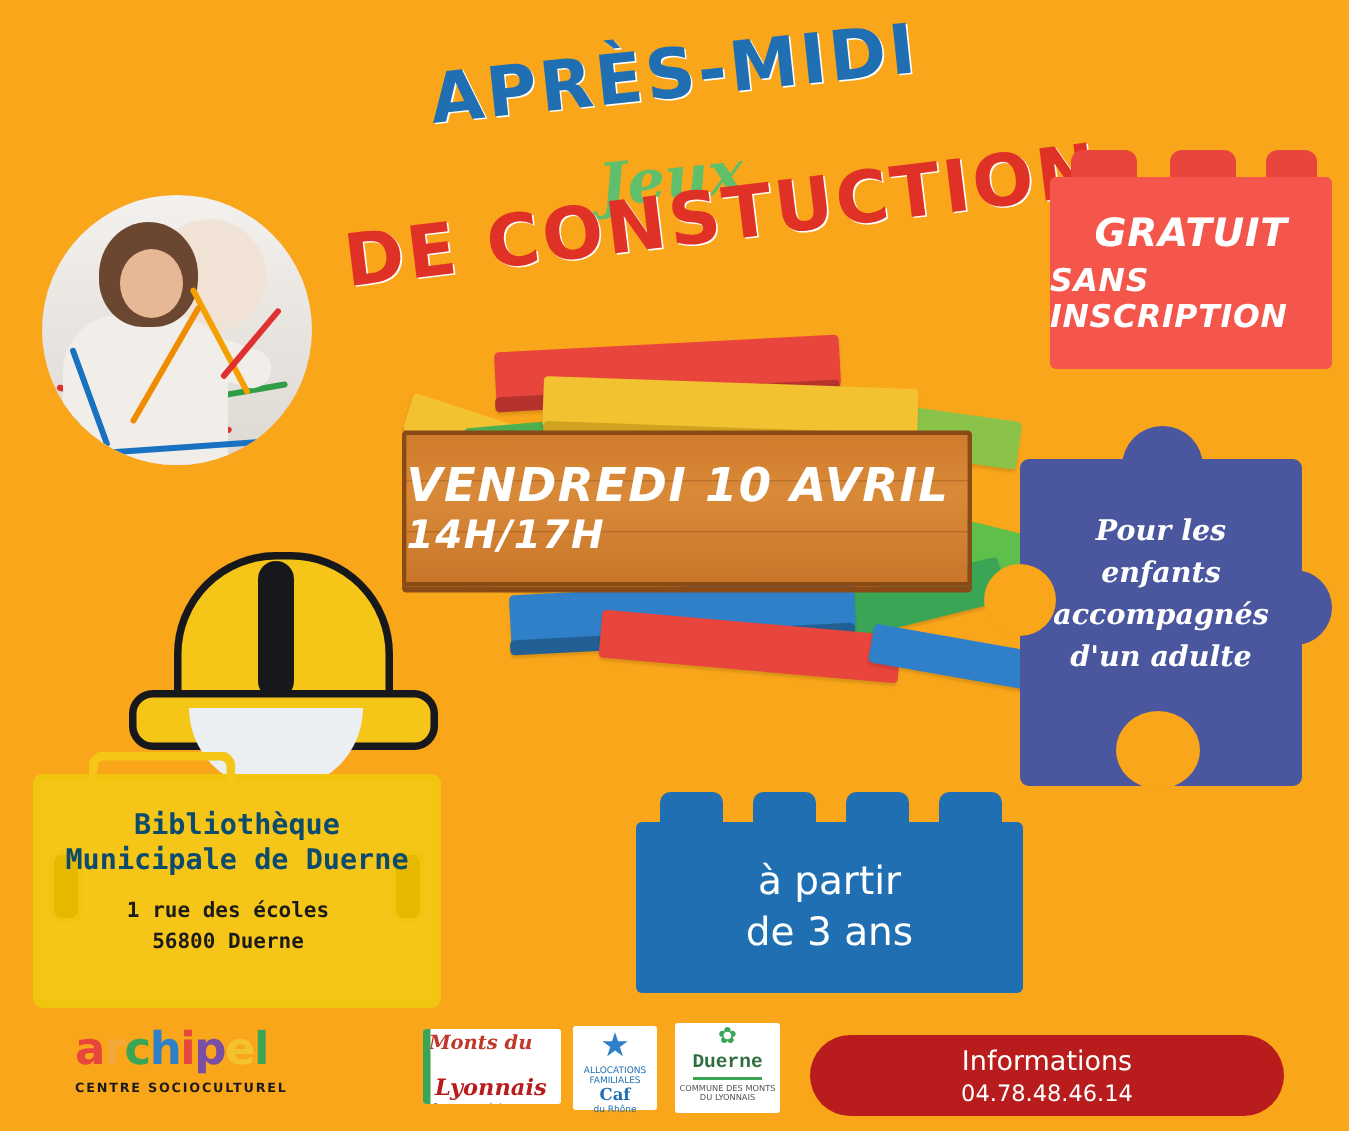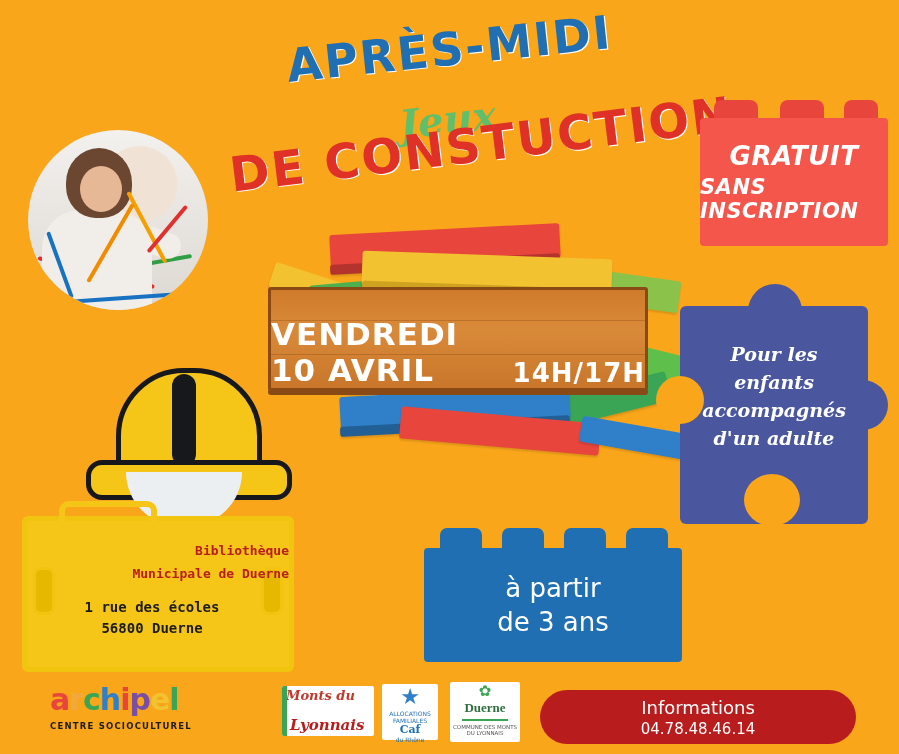--- a/index.html
+++ b/index.html
@@ -114,21 +114,21 @@
   .pk10{left:300px;top:170px;width:120px;height:30px;background:#3aa655;transform:rotate(-14deg);}
   .pk11{left:20px;top:60px;width:90px;height:26px;background:#f2c230;transform:rotate(18deg);}
   .pk12{left:330px;top:210px;width:110px;height:26px;background:#2f80c9;transform:rotate(10deg);}
 
   
   .wood{
     position:absolute;left:268px;top:287px;width:374px;height:98px;
     background:linear-gradient(180deg,#cf7b2b 0%,#d98a39 40%,#c9762a 100%);
     border:3px solid #8a4a15;border-radius:3px;
     box-shadow:0 4px 0 #8a4a15;
-    display:flex;align-items:flex-end;justify-content:center;
+    display:flex;flex-direction:column;align-items:flex-start;justify-content:center;font-style:italic;
   }
   .wood .line{
     position:absolute;left:0;right:0;height:1px;background:rgba(138,74,21,.35);
   }
   .wood .line.a{top:30px;}
   .wood .line.b{top:64px;}
   .wood .d1{
     font-family:"DejaVu Sans", sans-serif;font-weight:bold;font-size:31px;color:#ffffff;
     letter-spacing:1px;position:relative;z-index:2;
   }
@@ -189,22 +189,22 @@
     position:absolute;left:32px;top:-20px;width:86px;height:28px;
     border:6px solid #f5c518;border-bottom:none;border-radius:10px 10px 0 0;
   }
   .tb-latch{
     position:absolute;top:46px;width:16px;height:42px;background:#e6b800;border-radius:8px;
     border:3px solid #f1c40f;
   }
   .tb-latch.l{left:6px;}
   .tb-latch.r{right:6px;}
   .tb-name{
-    position:absolute;left:0;right:0;top:18px;text-align:right;
-    font-family:"DejaVu Sans Mono", monospace;font-weight:bold;font-size:13px;color:#b91c1c;
+    position:absolute;left:0;right:0;top:18px;text-align:center;
+    font-family:"DejaVu Sans Mono", monospace;font-weight:bold;font-size:19px;color:#0c4a6e;
     line-height:23px;
   }
   .tb-addr{
     position:absolute;left:0;right:12px;top:76px;text-align:center;
     font-family:"DejaVu Sans Mono", monospace;font-weight:bold;font-size:14px;color:#1b1b1b;
     line-height:21px;
   }
 
   
   .blue-studs{position:absolute;left:432px;top:528px;width:240px;height:22px;}
@@ -249,21 +249,21 @@
   .logo-monts .bar{position:absolute;left:0;top:0;width:5px;height:50px;background:#3aa655;}
 
   .logo-caf{position:absolute;left:352px;top:2px;width:56px;height:56px;background:#ffffff;border-radius:2px;text-align:center;}
   .logo-caf .shield{font-size:22px;color:#2f80c9;line-height:26px;}
   .logo-caf .t{font-family:"DejaVu Sans", sans-serif;font-size:6px;color:#1f6fb2;line-height:7px;}
   .logo-caf .caf{font-family:"DejaVu Serif", serif;font-weight:bold;font-size:11px;color:#1f6fb2;line-height:12px;}
   .logo-caf .rh{font-family:"DejaVu Sans", sans-serif;font-size:6px;color:#1f6fb2;}
 
   .logo-duerne{position:absolute;left:420px;top:0px;width:70px;height:60px;background:#ffffff;border-radius:2px;text-align:center;}
   .logo-duerne .leaf{font-size:15px;color:#3aa655;line-height:18px;}
-  .logo-duerne .nm{font-family:Liberation Serif, serif;font-weight:bold;font-size:13px;color:#2f6f3f;}
+  .logo-duerne .nm{font-family:Liberation Mono, monospace;font-weight:bold;font-size:13px;color:#2f6f3f;}
   .logo-duerne .ln{width:46px;height:2px;background:#3aa655;margin:3px auto;}
   .logo-duerne .sub{font-family:"DejaVu Sans", sans-serif;font-size:5.5px;color:#555;}
 </style>
 </head>
 <body>
 
 <div class="poster">
 
   <div class="title-apres">APRÈS-MIDI</div>
   <div class="title-jeux">Jeux</div>

